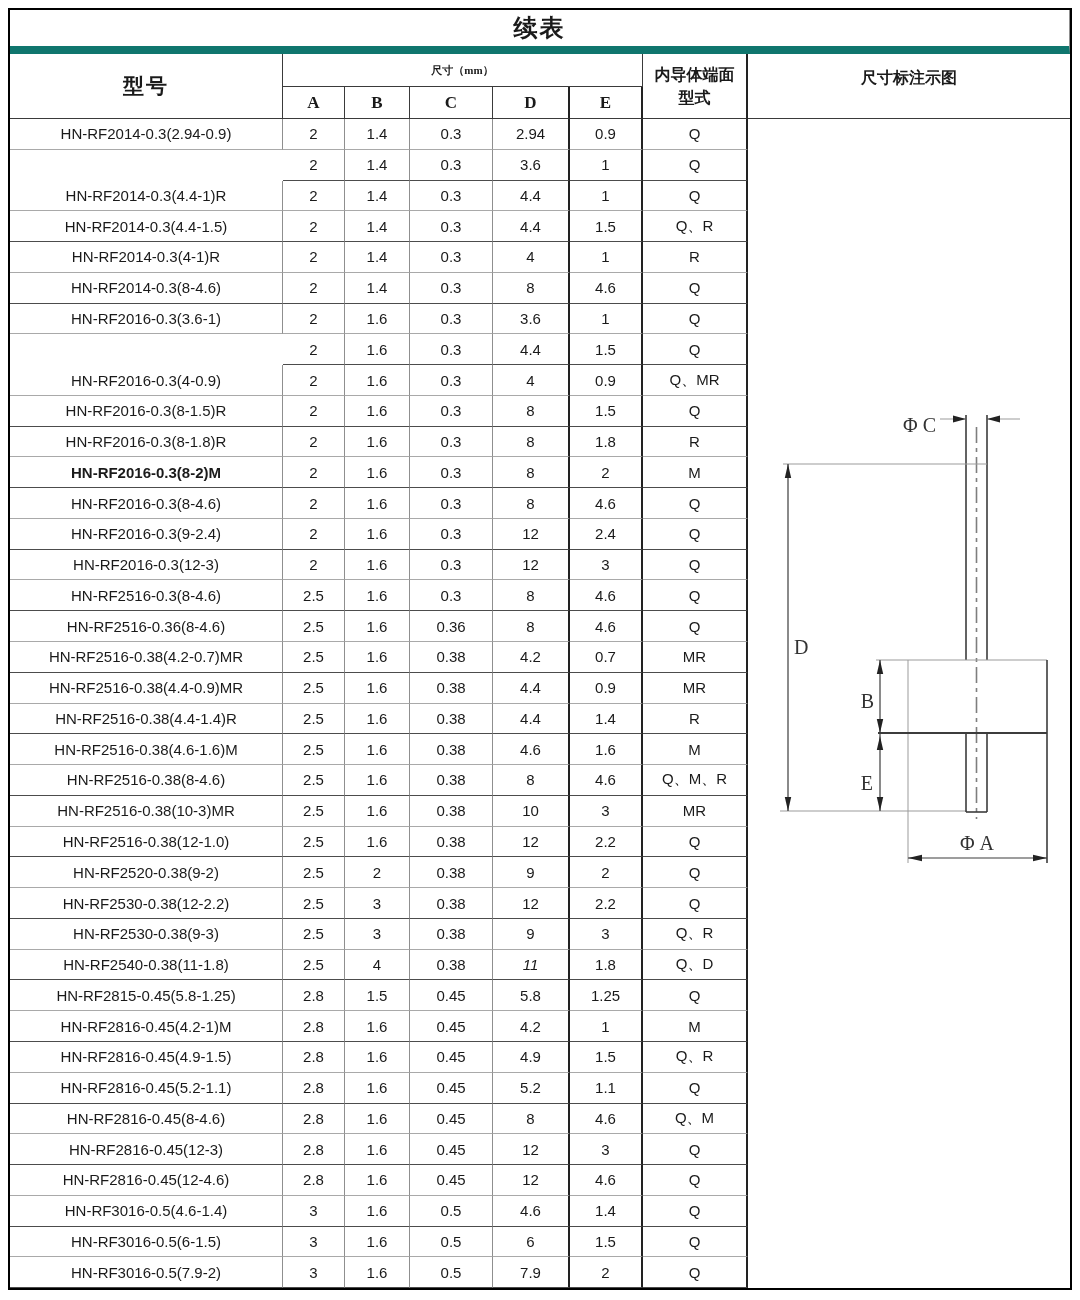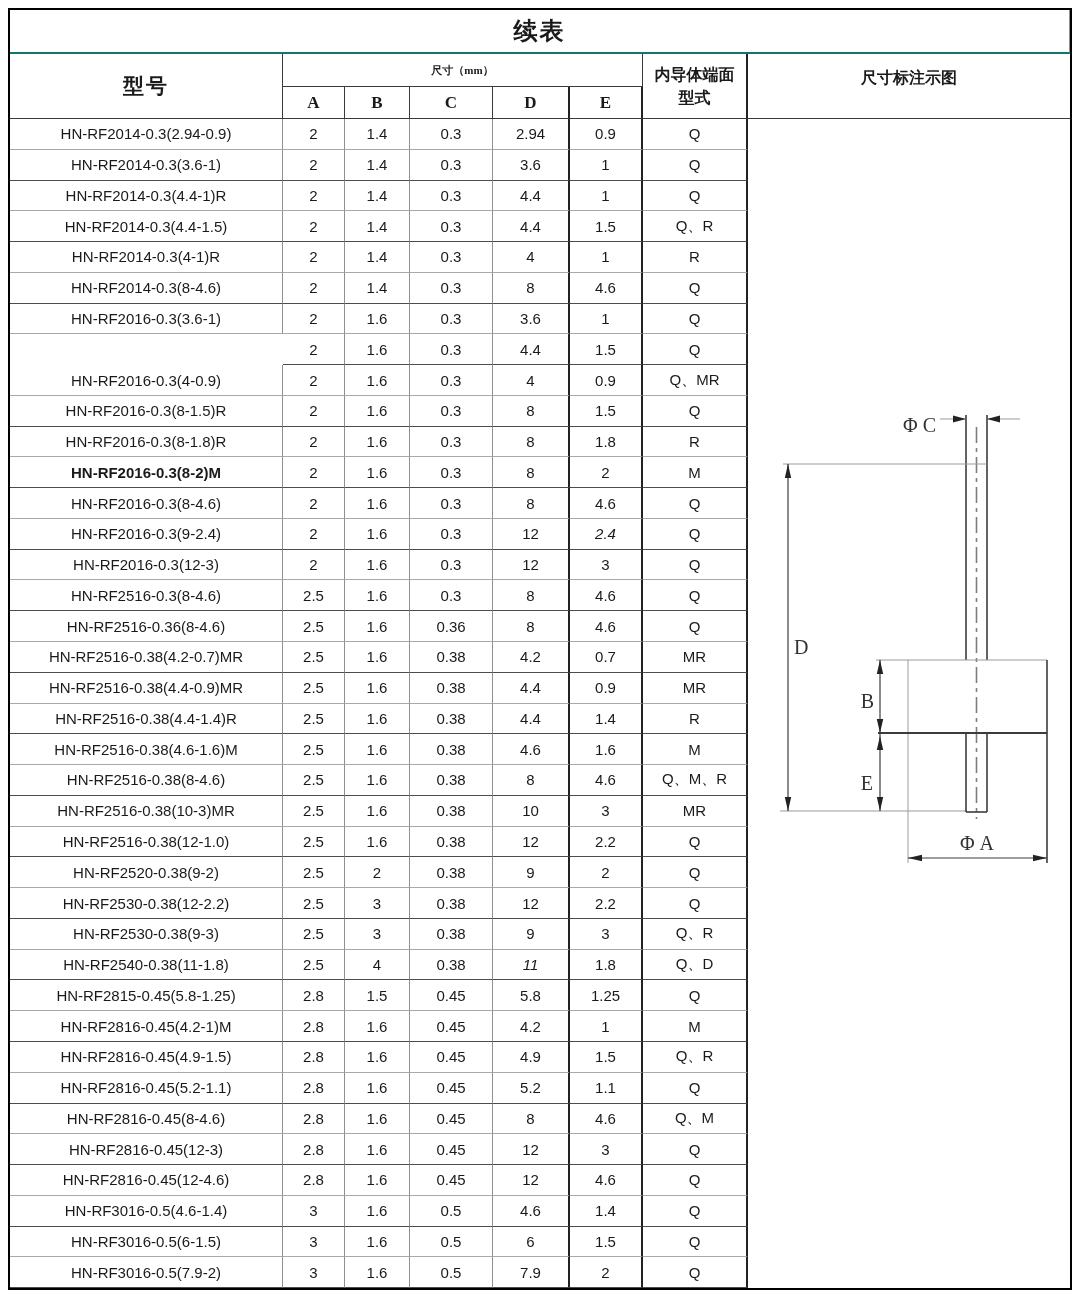--- a/index.html
+++ b/index.html
@@ -23,21 +23,21 @@
   .cell {
     display: flex; align-items: center; justify-content: center;
     overflow: hidden;
     border-right: 1px solid #8f8f8f;
     border-bottom: 1px solid #a9a9a9;
     font-size: 15px;
     white-space: nowrap;
   }
   .title-cell {
     grid-column: 1 / -1; grid-row: 1;
-    border-bottom: 2px solid #0f766e;
+    border-bottom: 8px solid #0f766e;
     font-family: "Liberation Serif", serif;
     font-weight: bold; font-size: 24px;
     letter-spacing: 2px;
   }
   .hdr {
     font-family: "Liberation Serif", serif;
     font-weight: bold;
     border-right: 1px solid #3a3a3a;
     border-bottom: 1px solid #3a3a3a;
   }
@@ -153,21 +153,20 @@
     </div>
 
   <div class="cell model" style="grid-row: 4;">HN-RF2014-0.3(2.94-0.9)</div>
   <div class="cell a" style="grid-row: 4;">2</div>
   <div class="cell b" style="grid-row: 4;">1.4</div>
   <div class="cell c" style="grid-row: 4;">0.3</div>
   <div class="cell d v-dark" style="grid-row: 4;">2.94</div>
   <div class="cell e v-dark" style="grid-row: 4;">0.9</div>
   <div class="cell type v-dark" style="grid-row: 4;">Q</div>
 
-  <div class="cell model row-dark" style="grid-row: 5;">HN-RF2014-0.3(3.6-1)</div>
   <div class="cell a row-dark" style="grid-row: 5;">2</div>
   <div class="cell b row-dark" style="grid-row: 5;">1.4</div>
   <div class="cell c row-dark" style="grid-row: 5;">0.3</div>
   <div class="cell d v-dark row-dark" style="grid-row: 5;">3.6</div>
   <div class="cell e v-dark row-dark" style="grid-row: 5;">1</div>
   <div class="cell type v-dark row-dark" style="grid-row: 5;">Q</div>
 
   <div class="cell model" style="grid-row: 6;">HN-RF2014-0.3(4.4-1)R</div>
   <div class="cell a" style="grid-row: 6;">2</div>
   <div class="cell b" style="grid-row: 6;">1.4</div>
@@ -253,21 +252,21 @@
   <div class="cell c" style="grid-row: 16;">0.3</div>
   <div class="cell d v-dark" style="grid-row: 16;">8</div>
   <div class="cell e v-dark" style="grid-row: 16;">4.6</div>
   <div class="cell type v-dark" style="grid-row: 16;">Q</div>
 
   <div class="cell model row-dark" style="grid-row: 17;">HN-RF2016-0.3(9-2.4)</div>
   <div class="cell a row-dark" style="grid-row: 17;">2</div>
   <div class="cell b row-dark" style="grid-row: 17;">1.6</div>
   <div class="cell c row-dark" style="grid-row: 17;">0.3</div>
   <div class="cell d v-dark row-dark" style="grid-row: 17;">12</div>
-  <div class="cell e v-dark row-dark" style="grid-row: 17; font-style: italic;">2.4</div>
+  <div class="cell e v-dark row-dark" style="grid-row: 17;">2.4</div>
   <div class="cell type v-dark row-dark" style="grid-row: 17;">Q</div>
 
   <div class="cell model" style="grid-row: 18;">HN-RF2016-0.3(12-3)</div>
   <div class="cell a" style="grid-row: 18;">2</div>
   <div class="cell b" style="grid-row: 18;">1.6</div>
   <div class="cell c" style="grid-row: 18;">0.3</div>
   <div class="cell d v-dark" style="grid-row: 18;">12</div>
   <div class="cell e v-dark" style="grid-row: 18;">3</div>
   <div class="cell type v-dark" style="grid-row: 18;">Q</div>
 

